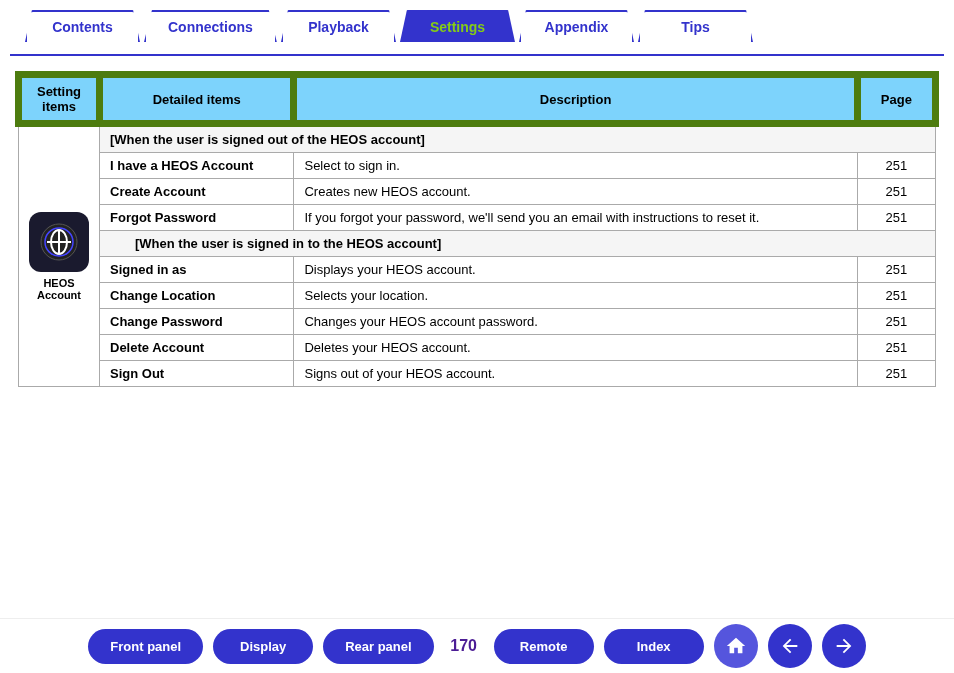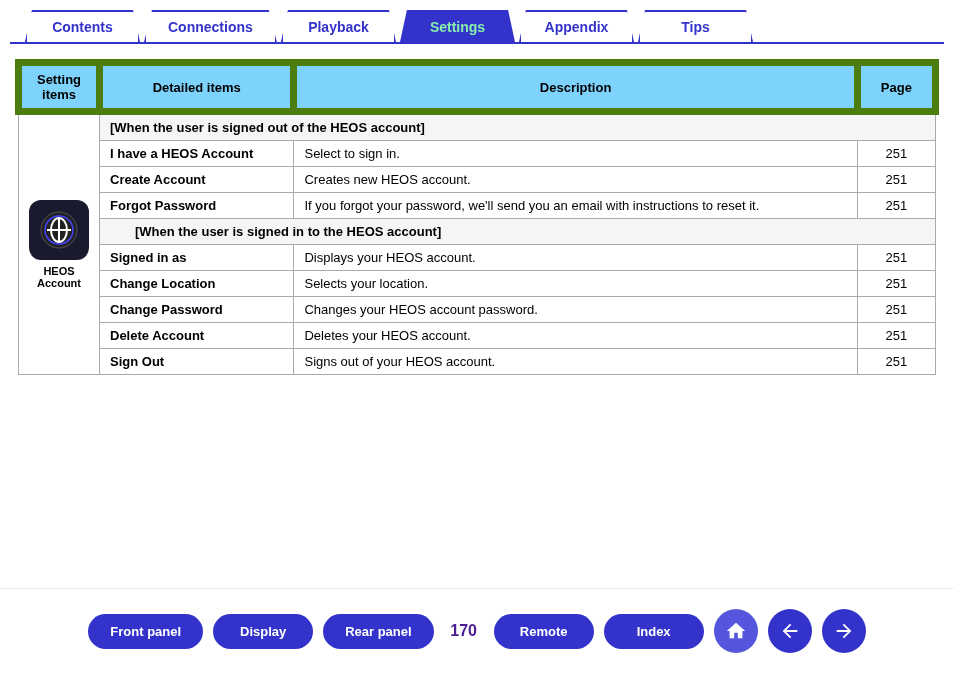--- a/index.html
+++ b/index.html
@@ -8,21 +8,21 @@
       background: #fff;
       width: 954px;
       height: 673px;
       overflow: hidden;
       position: relative;
     }
 
     
     .top-nav {
       display: flex;
-      padding: 10px 15px 0;
+      padding: 10px 15px 12px;
       gap: 4px;
       border-bottom: 2px solid #3333cc;
       margin: 0 10px;
     }
     .top-nav-tab {
       position: relative;
       padding: 7px 22px;
       font-size: 14px;
       font-weight: bold;
       color: #3333cc;
@@ -34,21 +34,21 @@
       transform: perspective(40px) rotateX(0deg);
       clip-path: polygon(6% 0%, 94% 0%, 100% 100%, 0% 100%);
       min-width: 115px;
       text-align: center;
       display: flex;
       align-items: center;
       justify-content: center;
     }
     .top-nav-tab.active {
       background: #3333cc;
-      color: #86efac;
+      color: #84cc16;
       z-index: 1;
     }
 
     
     .content {
       padding: 15px 15px 10px 15px;
     }
 
     
     .settings-table {
@@ -104,21 +104,21 @@
       font-weight: bold;
       text-align: center;
     }
 
     
     .bottom-nav {
       position: absolute;
       bottom: 0;
       left: 0;
       right: 0;
-      height: 85px;
+      height: 55px;
       display: flex;
       align-items: center;
       justify-content: center;
       gap: 10px;
       background: #fff;
       border-top: 1px solid #eee;
       padding: 0 15px;
     }
     .nav-btn {
       background: #3333cc;

